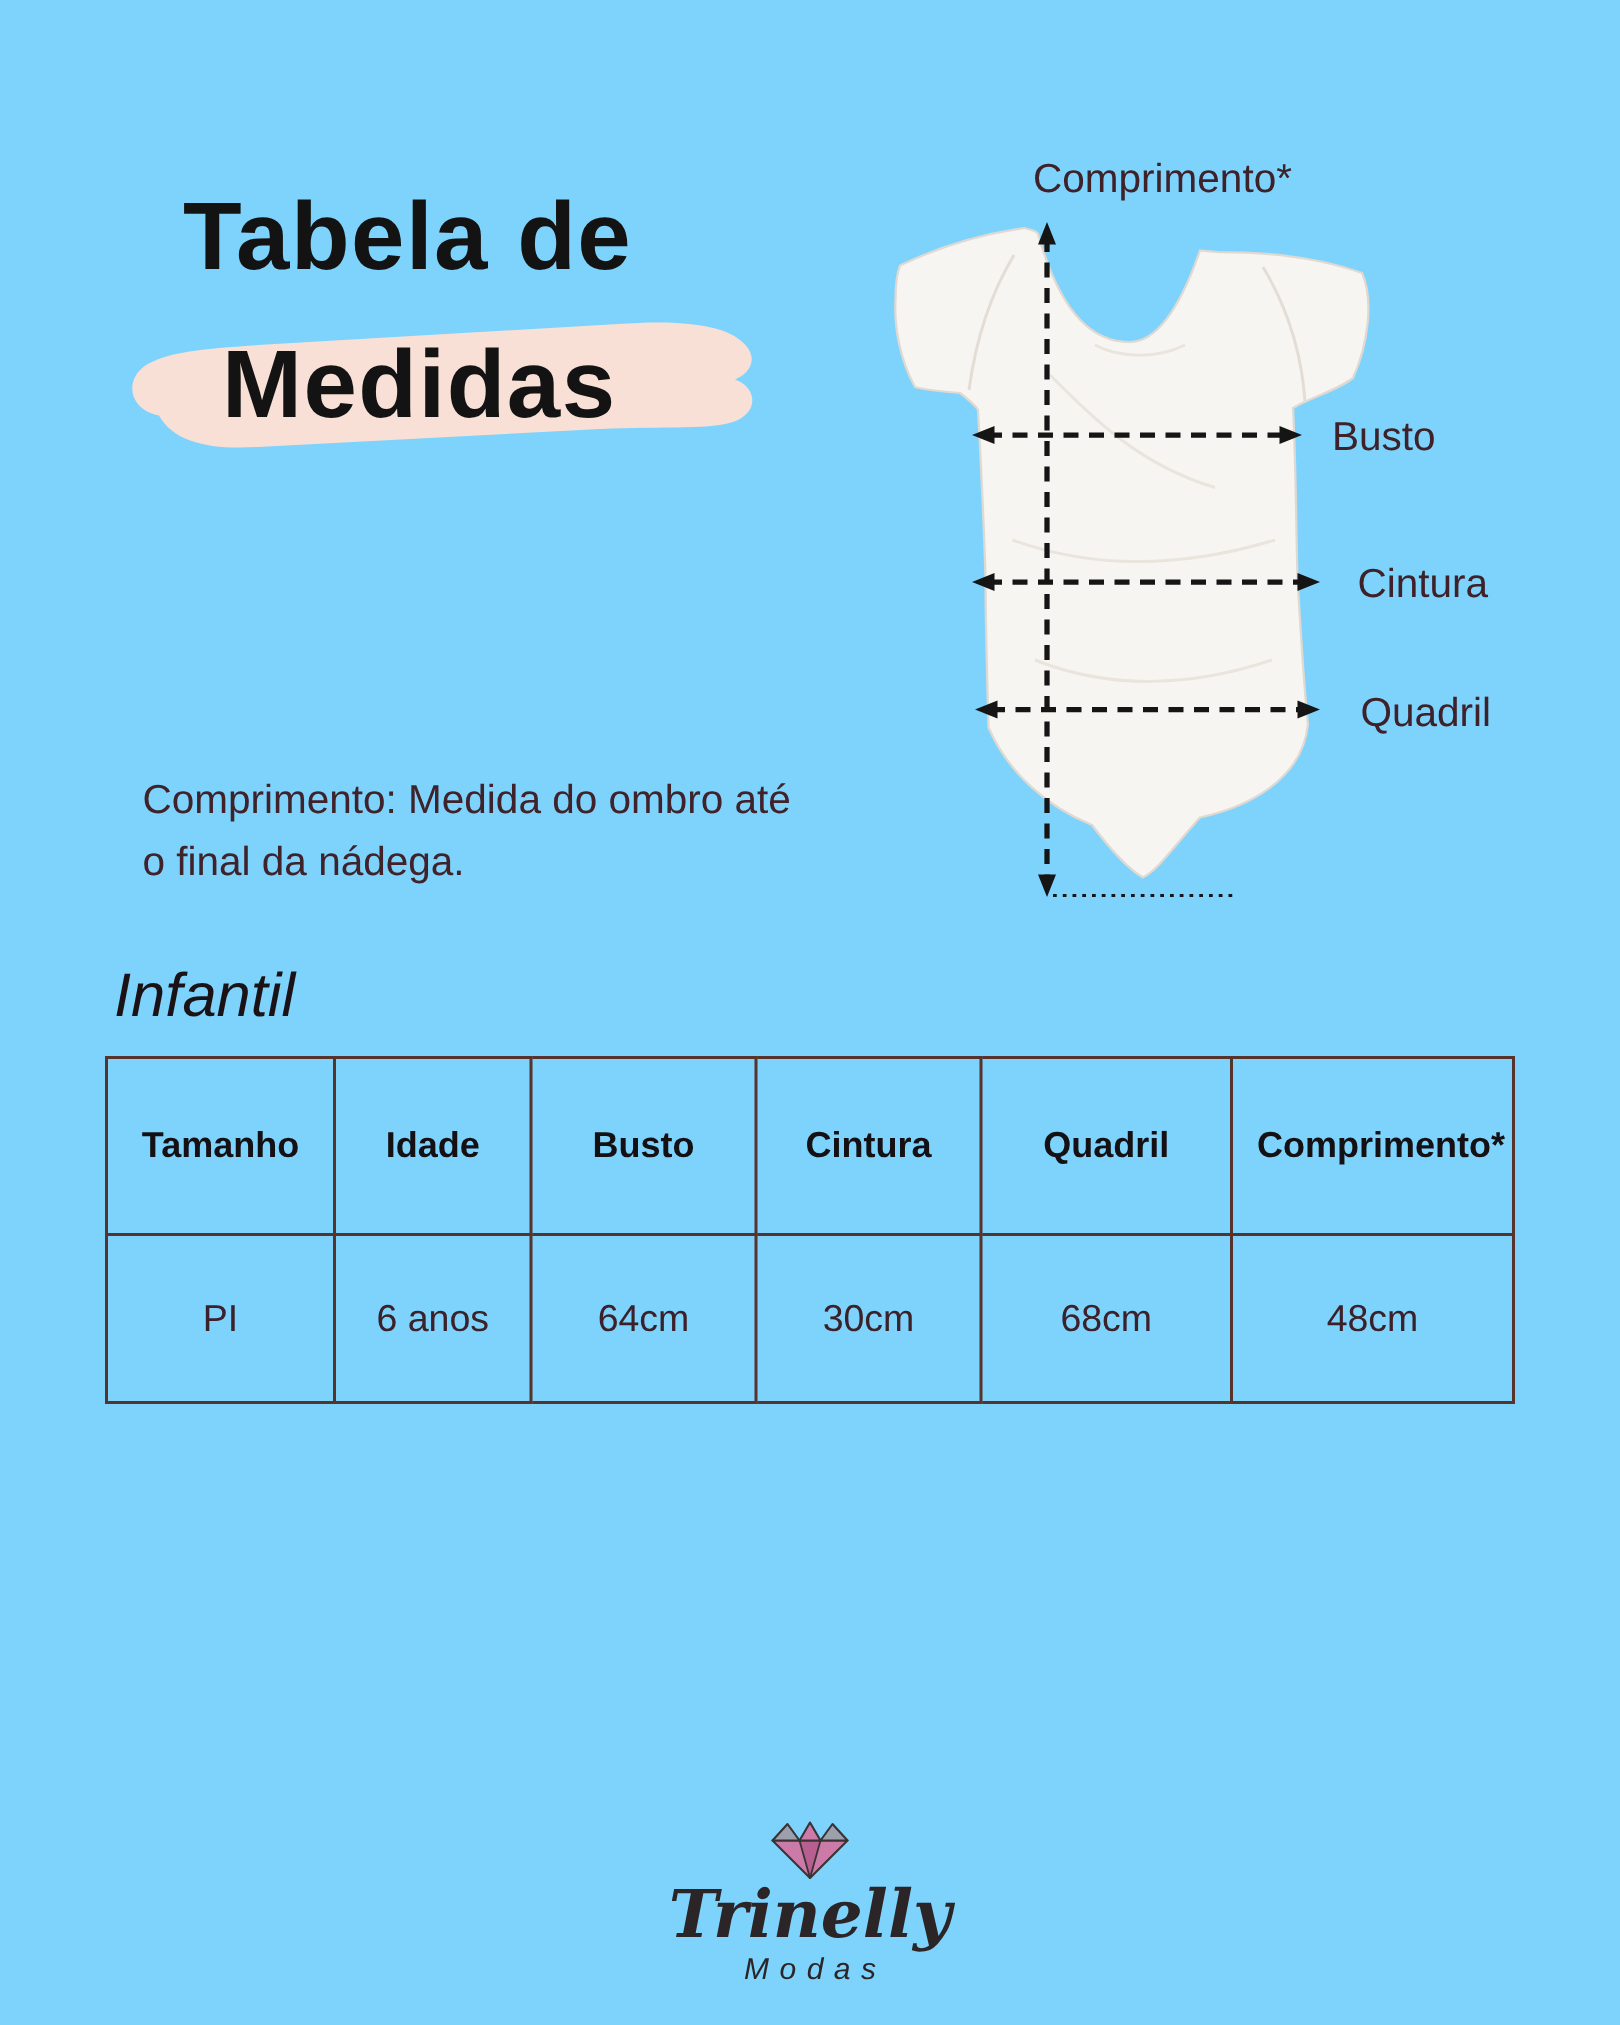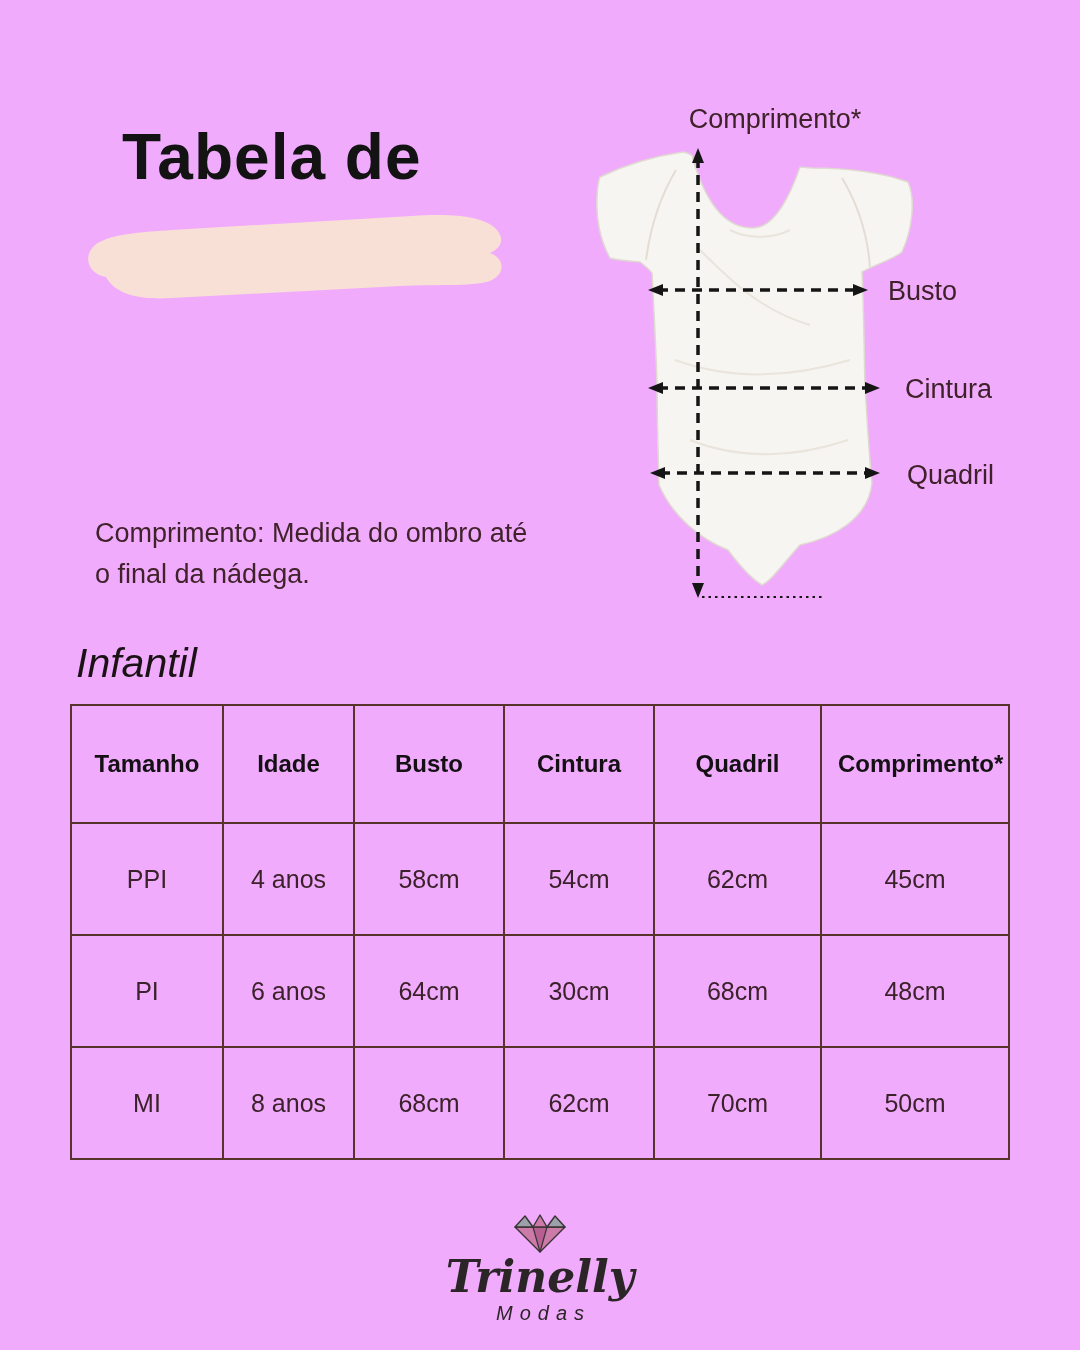--- a/index.html
+++ b/index.html
@@ -1,18 +1,18 @@
 <!DOCTYPE html>
 <html><head>
 <meta charset="utf-8">
 <style>
   html,body { margin:0; padding:0; background:#E99678; }
   .canvas {
     position:relative; width:1080px; height:1350px;
-    background:#f0abfc; overflow:hidden;
+    background:#7dd3fc; overflow:hidden;
     font-family:"Liberation Sans", sans-serif;
   }
 
   
   .title-line1 {
     position:absolute; left:122px; top:120px;
     font-size:64px; font-weight:800; color:#131313; letter-spacing:1px;
   }
   .medidas-wrap { position:absolute; left:80px; top:203px; width:432px; height:106px; }
   .medidas-wrap svg { position:absolute; left:0; top:0; width:100%; height:100%; }
@@ -79,20 +79,21 @@
         C 4 70, 2 46, 22 38
         C 36 31, 62 29, 92 27
         L 332 13
         C 372 10, 404 13, 416 26
         C 426 36, 420 46, 410 50
         C 424 55, 426 70, 412 77
         C 398 84, 360 81, 320 83
         L 92 95
         C 60 97, 36 92, 26 74 Z"></path>
     </svg>
+    <div class="title-line2">Medidas</div>
   </div>
 
   <p class="desc desc2">Comprimento: Medida do ombro até
 o final da nádega.</p>
 
   <svg class="garment-svg" viewBox="0 0 440 500">
 
     <g>
       <path fill="#F7F5F1" stroke="#DFD9D1" stroke-width="1.5" d="M 103 42
            C 112 44, 112 46, 112 46
@@ -165,42 +166,26 @@
         <th>Tamanho</th>
         <th>Idade</th>
         <th>Busto</th>
         <th>Cintura</th>
         <th>Quadril</th>
         <th>Comprimento*</th>
       </tr>
     </thead>
     <tbody>
       <tr>
-        <td>PPI</td>
-        <td>4 anos</td>
-        <td>58cm</td>
-        <td>54cm</td>
-        <td>62cm</td>
-        <td>45cm</td>
-      </tr>
-      <tr>
         <td>PI</td>
         <td>6 anos</td>
         <td>64cm</td>
         <td>30cm</td>
         <td>68cm</td>
         <td>48cm</td>
-      </tr>
-      <tr>
-        <td>MI</td>
-        <td>8 anos</td>
-        <td>68cm</td>
-        <td>62cm</td>
-        <td>70cm</td>
-        <td>50cm</td>
       </tr>
     </tbody>
   </table>
 
   <div class="logo">
     <svg class="diamond" width="58" height="42" viewBox="0 0 56 42">
       <polygon points="3,15 53,15 28,40" fill="#CC7BA8" stroke="#3A3335" stroke-width="1.4" stroke-linejoin="round"></polygon>
       <polygon points="21,15 28,40 35,15" fill="#B85F92" stroke="#3A3335" stroke-width="1.2" stroke-linejoin="round"></polygon>
       <polygon points="3,15 13,4 21,15" fill="#9BA0AB" stroke="#3A3335" stroke-width="1.4" stroke-linejoin="round"></polygon>
       <polygon points="21,15 28,3 35,15" fill="#CC7BA8" stroke="#3A3335" stroke-width="1.4" stroke-linejoin="round"></polygon>

